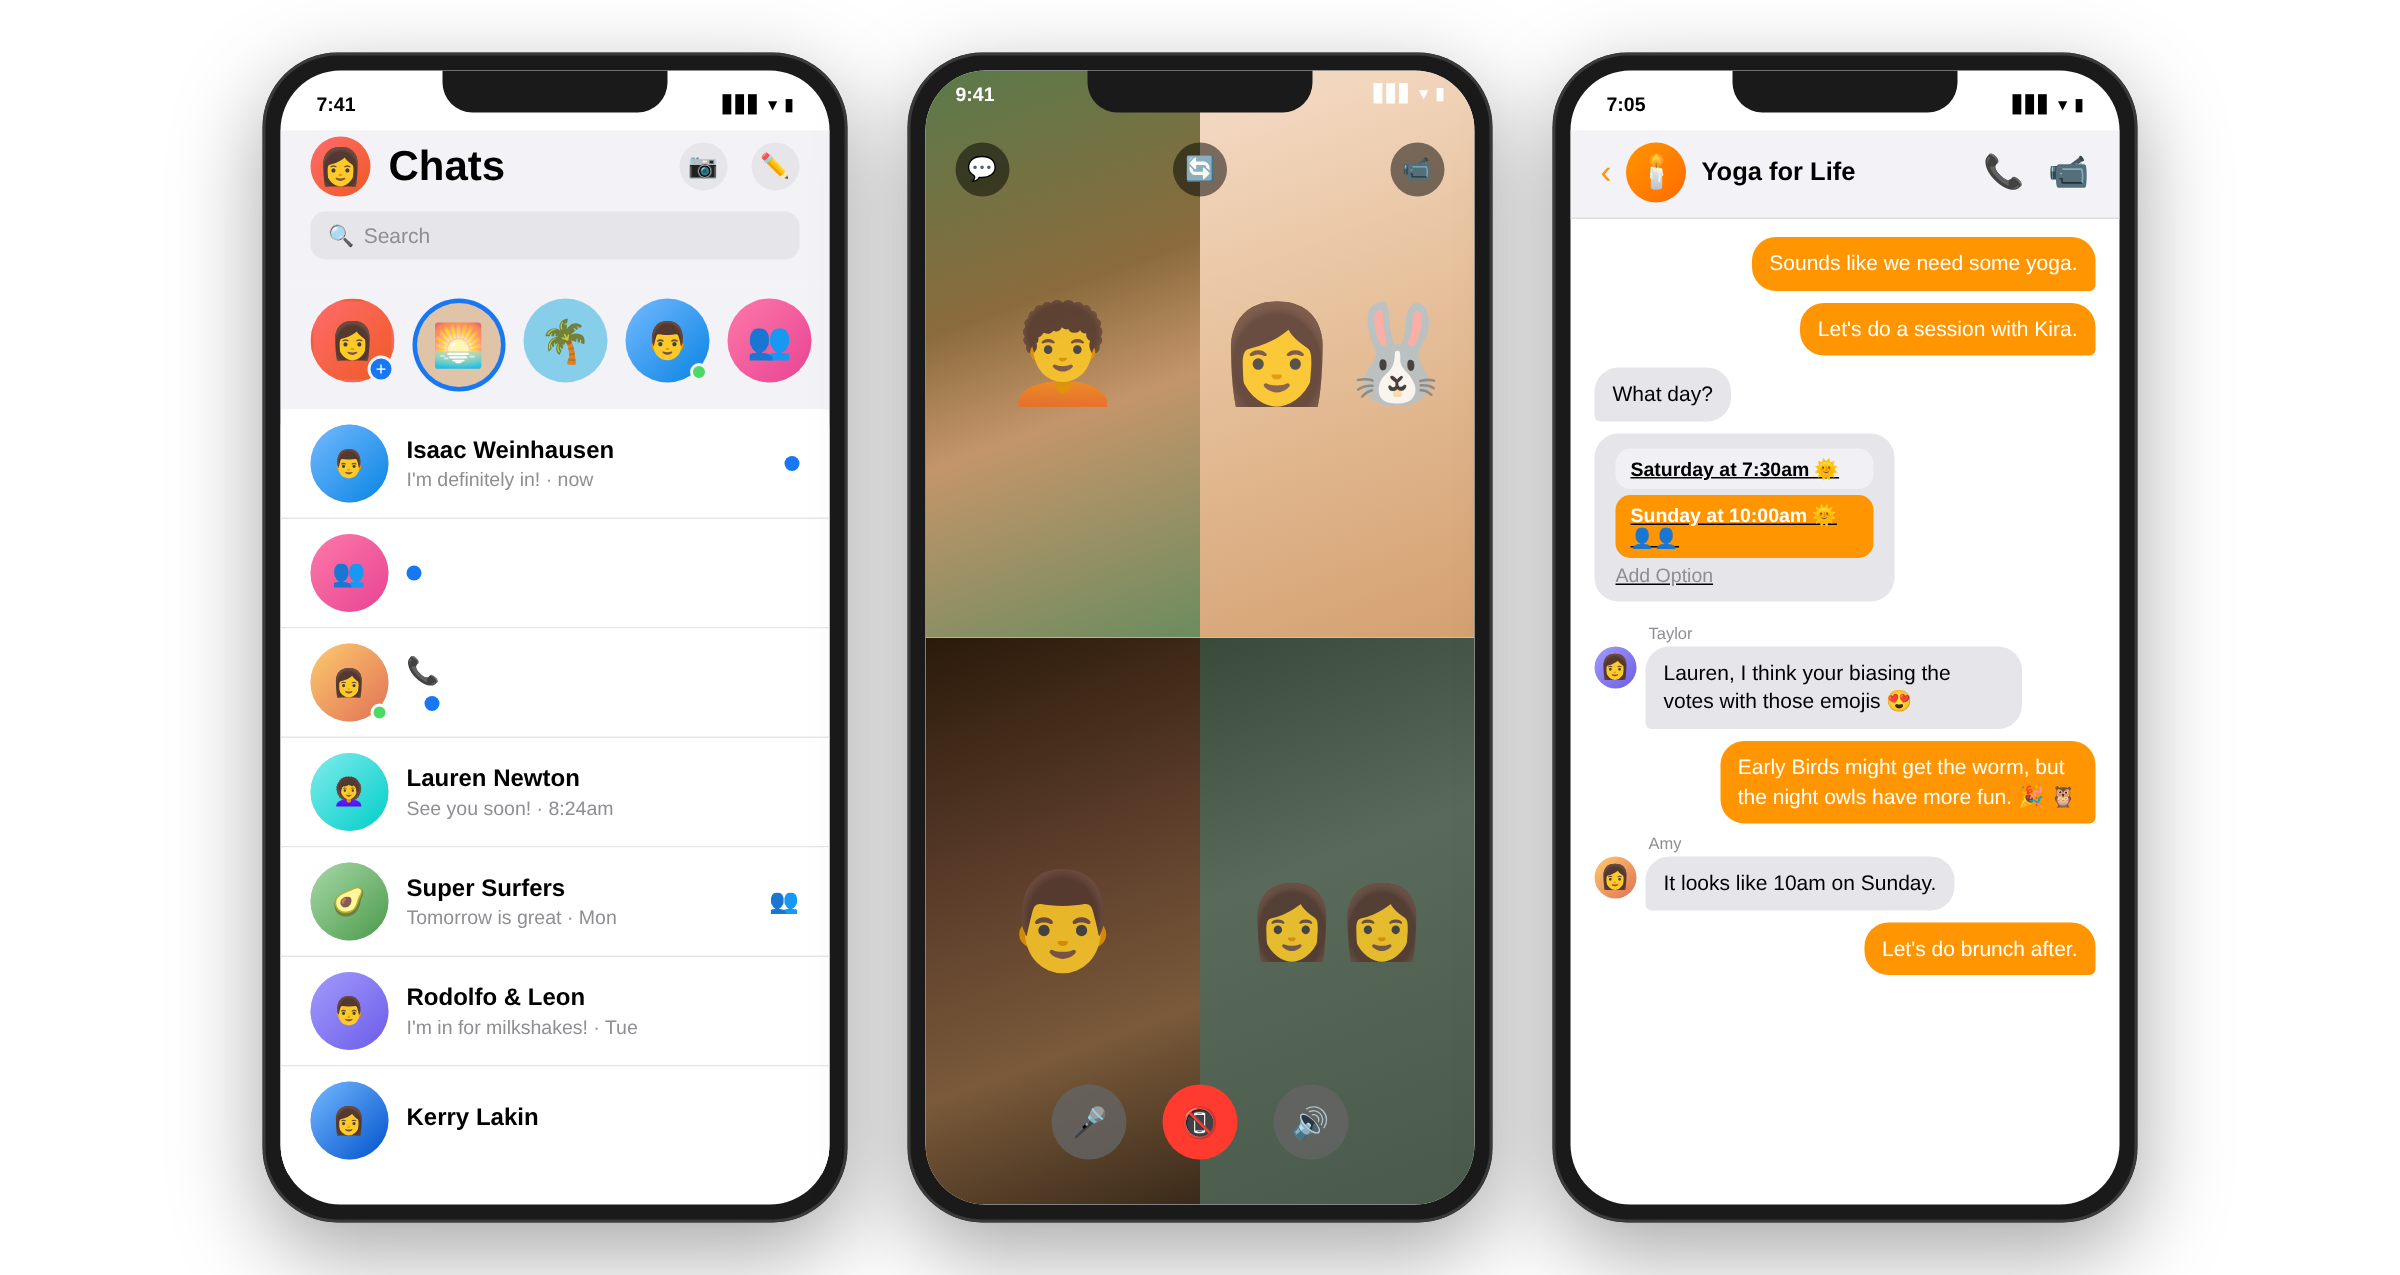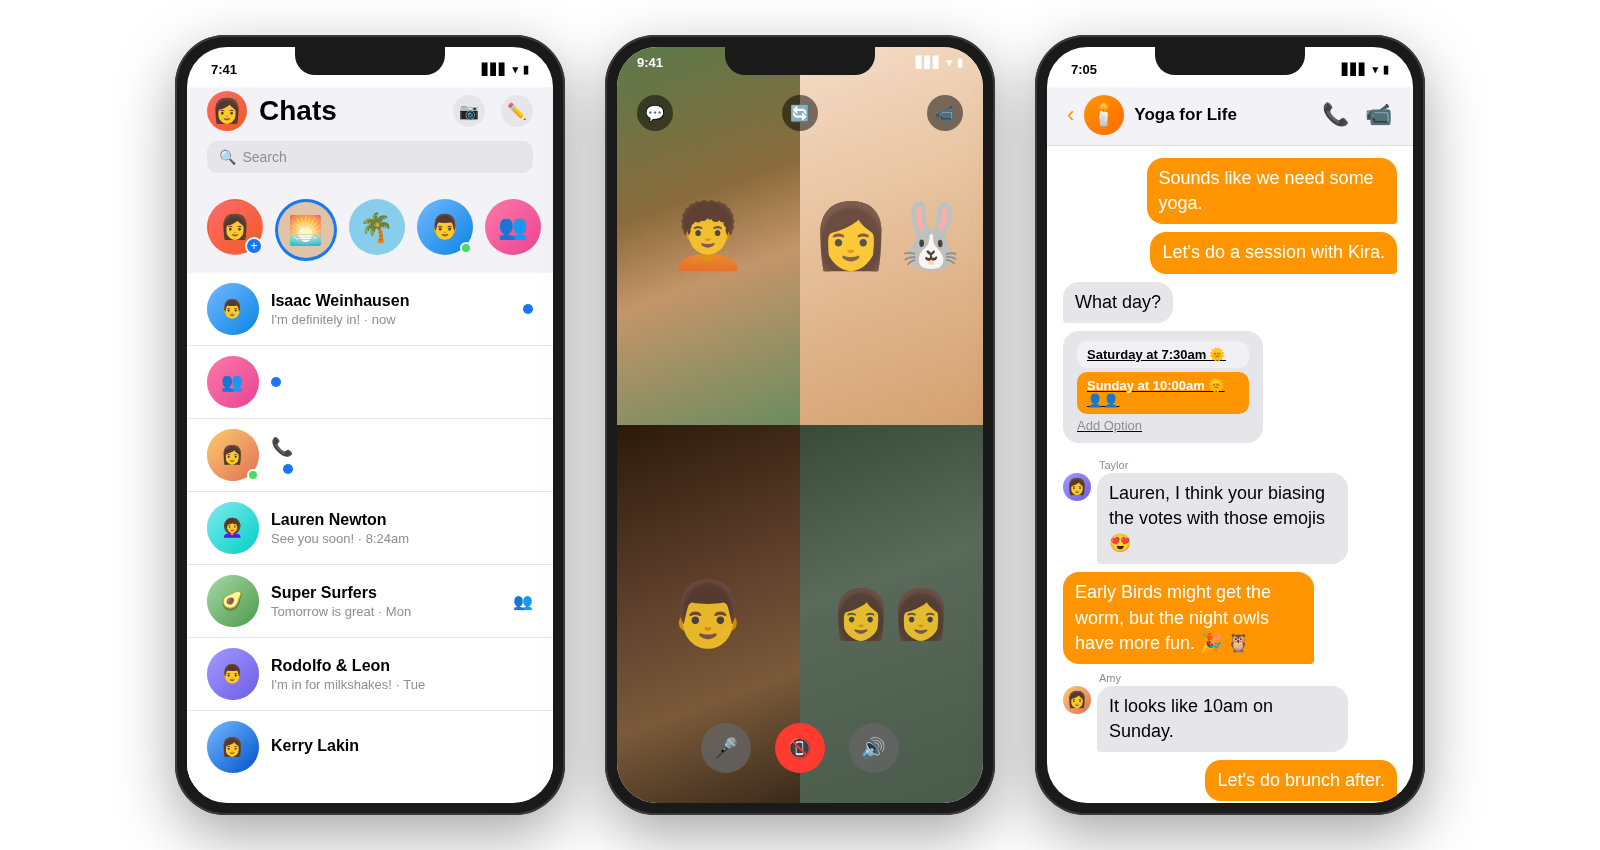--- a/index.html
+++ b/index.html
@@ -400,21 +400,21 @@
       flex-direction: column;
       gap: 8px;
       overflow-y: hidden;
       height: calc(100% - 100px);
     }
 
     .msg-bubble {
       max-width: 75%;
       padding: 8px 12px;
       border-radius: 16px;
-      font-size: 18px;
+      font-size: 14px;
       line-height: 1.4;
     }
 
     .msg-out {
       align-self: flex-end;
       background: #FF9500;
       color: #fff;
       border-bottom-right-radius: 4px;
     }
 
@@ -760,21 +760,21 @@
       <div style="margin-top:8px;">
         <div style="font-size:11px;color:#8e8e93;margin-left:36px;margin-bottom:2px;">Taylor</div>
         <div class="msg-row">
           <div class="msg-avatar av-grad-2">
             <div style="display:flex;align-items:center;justify-content:center;height:100%;font-size:16px;">👩</div>
           </div>
           <div class="msg-bubble msg-in">Lauren, I think your biasing the votes with those emojis 😍</div>
         </div>
       </div>
 
-      <div style="display:flex;">
+      <div style="display:flex;justify-content:flex-end;">
         <div class="msg-bubble msg-out">Early Birds might get the worm, but the night owls have more fun. 🎉 🦉</div>
       </div>
 
       <div>
         <div style="font-size:11px;color:#8e8e93;margin-left:36px;margin-bottom:2px;">Amy</div>
         <div class="msg-row">
           <div class="msg-avatar av-grad-5">
             <div style="display:flex;align-items:center;justify-content:center;height:100%;font-size:16px;">👩</div>
           </div>
           <div class="msg-bubble msg-in">It looks like 10am on Sunday.</div>

